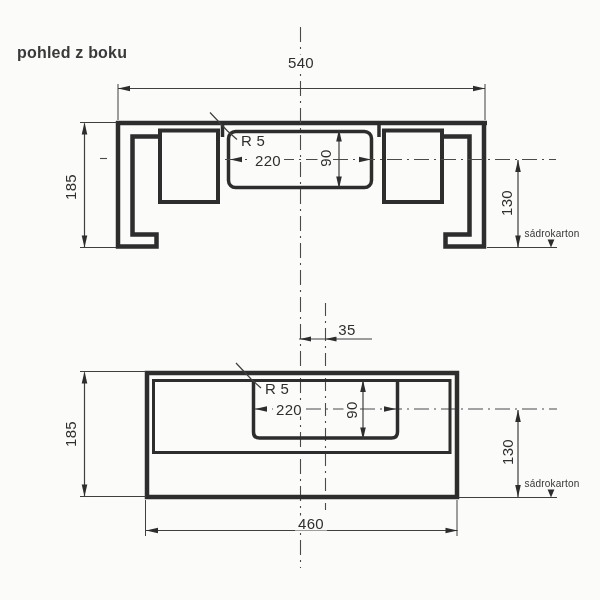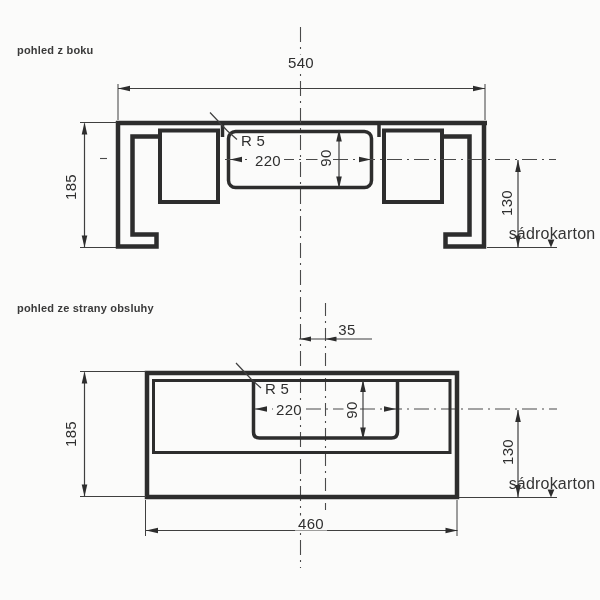--- a/index.html
+++ b/index.html
@@ -9,22 +9,22 @@
     font-family:"Liberation Sans","DejaVu Sans",sans-serif;
   }
   .stage svg{position:absolute;left:0;top:0;}
   .lbl{
     position:absolute;color:#2f2f2f;font-size:15px;font-weight:500;
     white-space:nowrap;line-height:1;letter-spacing:.3px;
   }
   .ctr{transform:translate(-50%,-50%);}
   .rot{transform:translate(-50%,-50%) rotate(-90deg);}
   .halo{background:#fbfbfa;padding:0 3px;}
-  .title{font-size:11px;font-weight:700;color:#3a3a3a;letter-spacing:.2px;text-align:center;}
-  .small{font-size:16px;font-weight:500;color:#343434;letter-spacing:.2px;}
+  .title{font-size:16px;font-weight:700;color:#3a3a3a;letter-spacing:.2px;text-align:center;}
+  .small{font-size:10px;font-weight:500;color:#343434;letter-spacing:.2px;}
 </style>
 </head>
 <body>
 
 <div class="stage">
 
   <svg width="600" height="600" viewBox="0 0 600 600">
 
     <g stroke="#2d2d2d" fill="none">
 
@@ -110,21 +110,20 @@
   <div class="lbl title" style="left:17px;top:45px;">pohled z boku</div>
 
   <div class="lbl ctr halo" style="left:301px;top:62px;">540</div>
   <div class="lbl rot" style="left:70px;top:187px;">185</div>
   <div class="lbl ctr" style="left:253px;top:140px;">R 5</div>
   <div class="lbl ctr halo" style="left:268px;top:160px;">220</div>
   <div class="lbl rot halo" style="left:325px;top:158px;">90</div>
   <div class="lbl rot" style="left:506px;top:203px;">130</div>
   <div class="lbl small ctr" style="left:552px;top:234px;">sádrokarton</div>
 
-  <div class="lbl title" style="left:17px;top:303px;">pohled ze strany obsluhy</div>
 
   <div class="lbl ctr halo" style="left:347px;top:329px;">35</div>
   <div class="lbl rot" style="left:70px;top:434px;">185</div>
   <div class="lbl ctr" style="left:277px;top:388px;">R 5</div>
   <div class="lbl ctr halo" style="left:289px;top:409px;">220</div>
   <div class="lbl rot halo" style="left:351px;top:410px;">90</div>
   <div class="lbl rot" style="left:507px;top:452px;">130</div>
   <div class="lbl small ctr" style="left:552px;top:484px;">sádrokarton</div>
   <div class="lbl ctr halo" style="left:311px;top:523px;">460</div>
 

